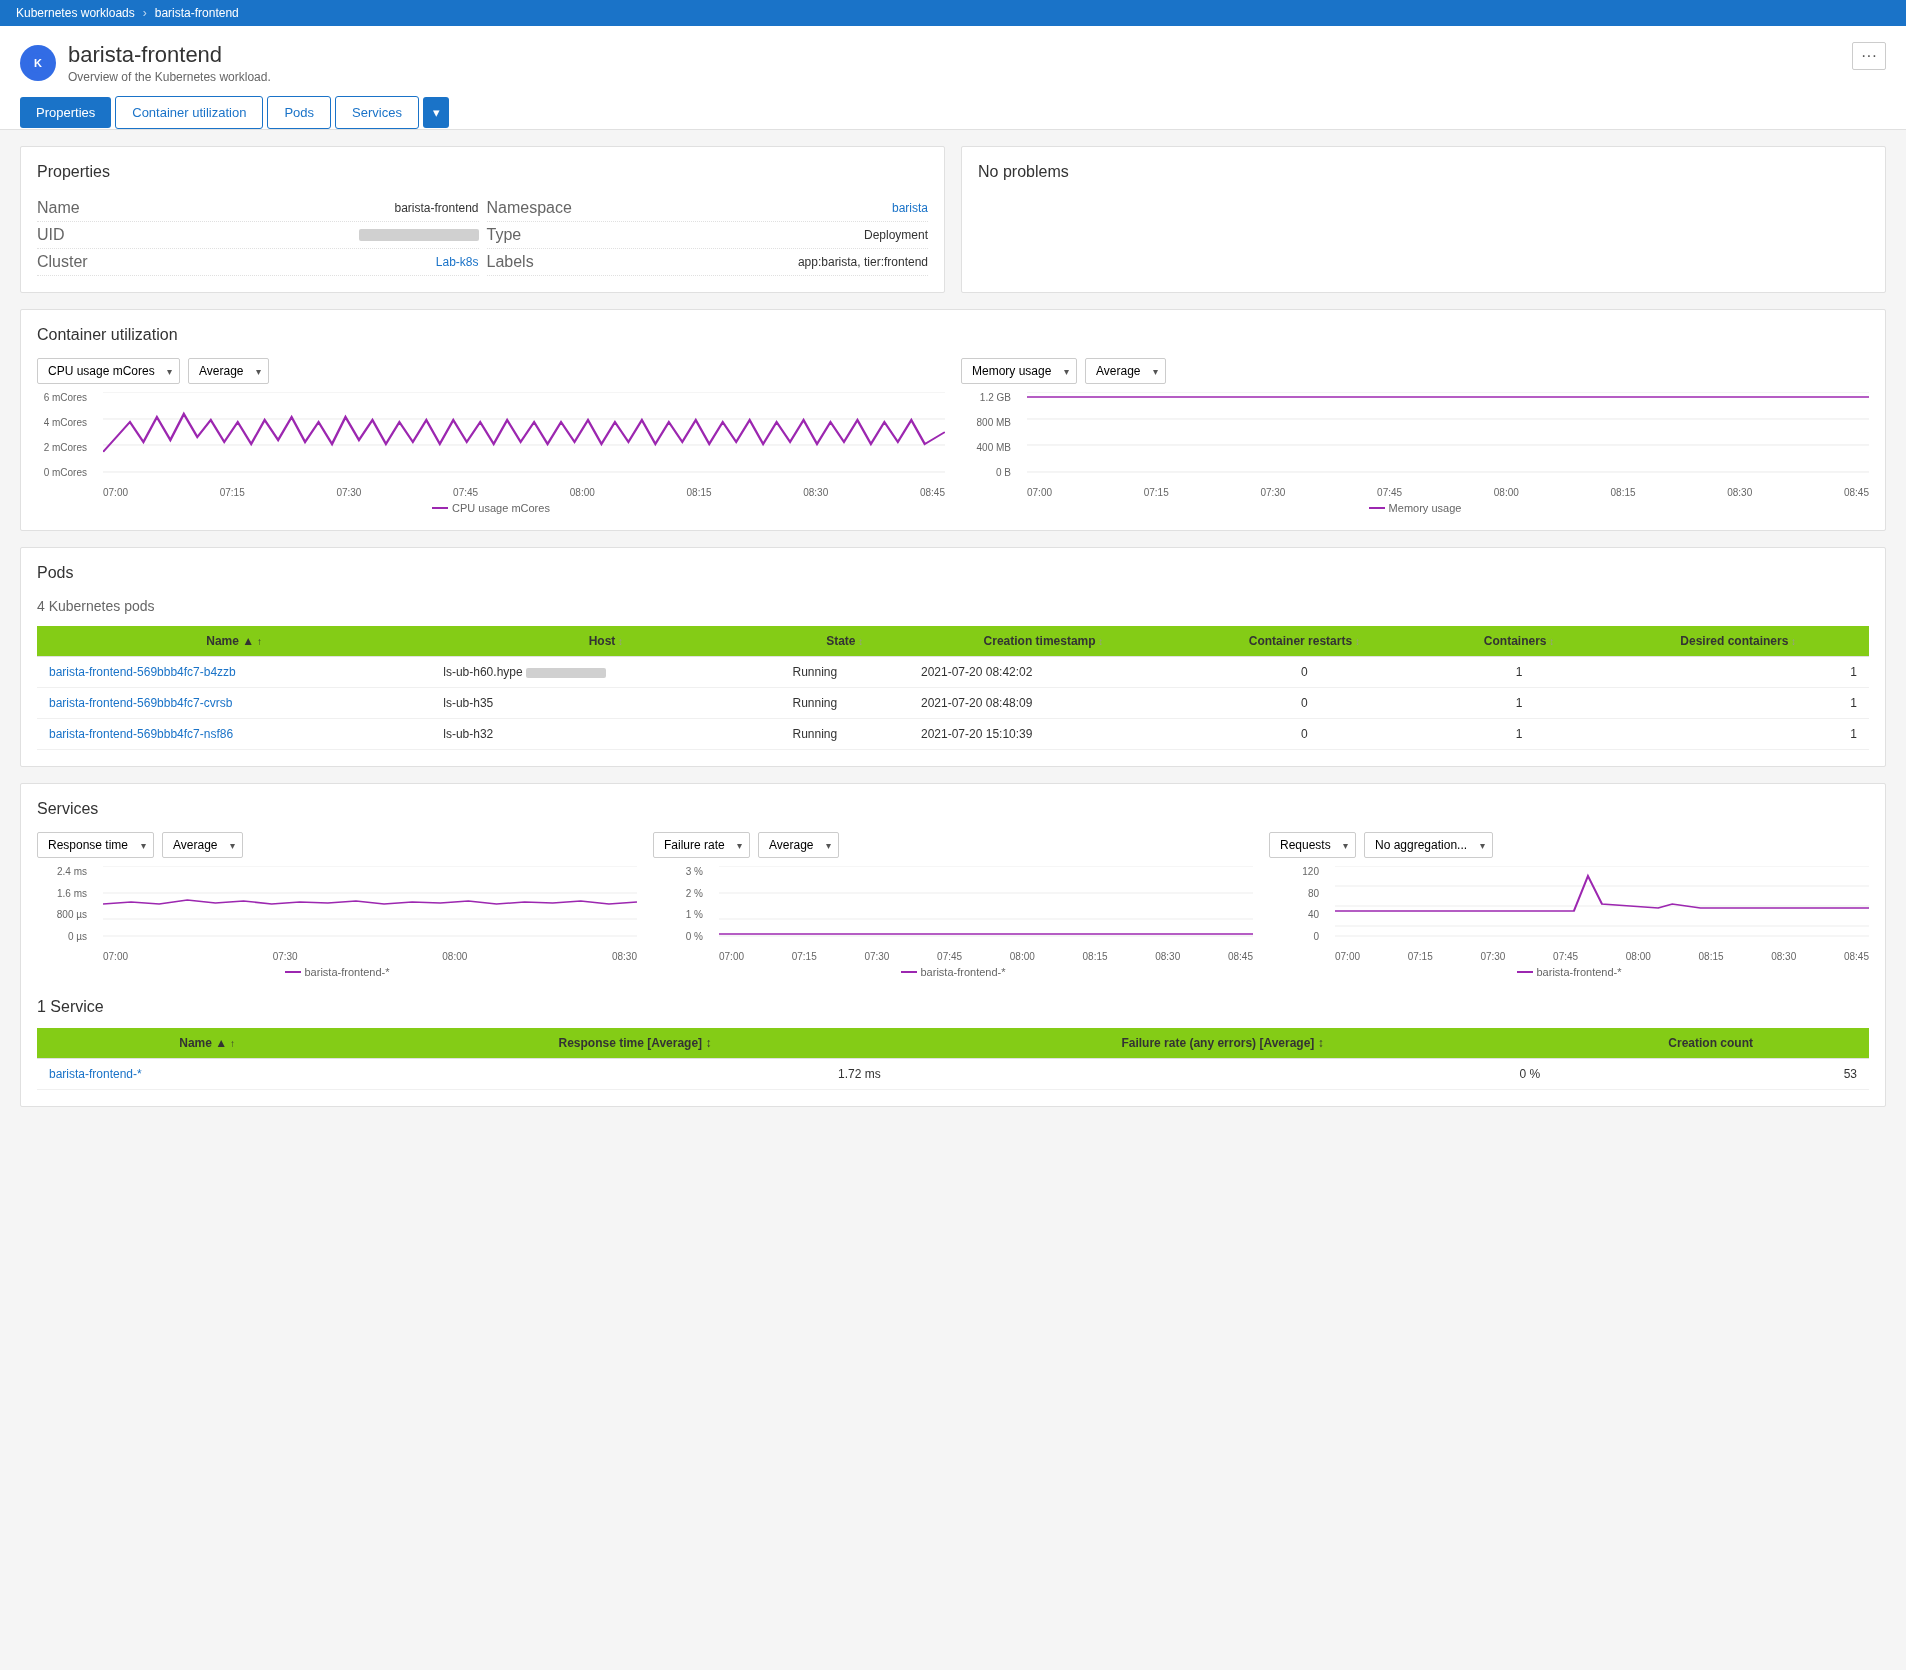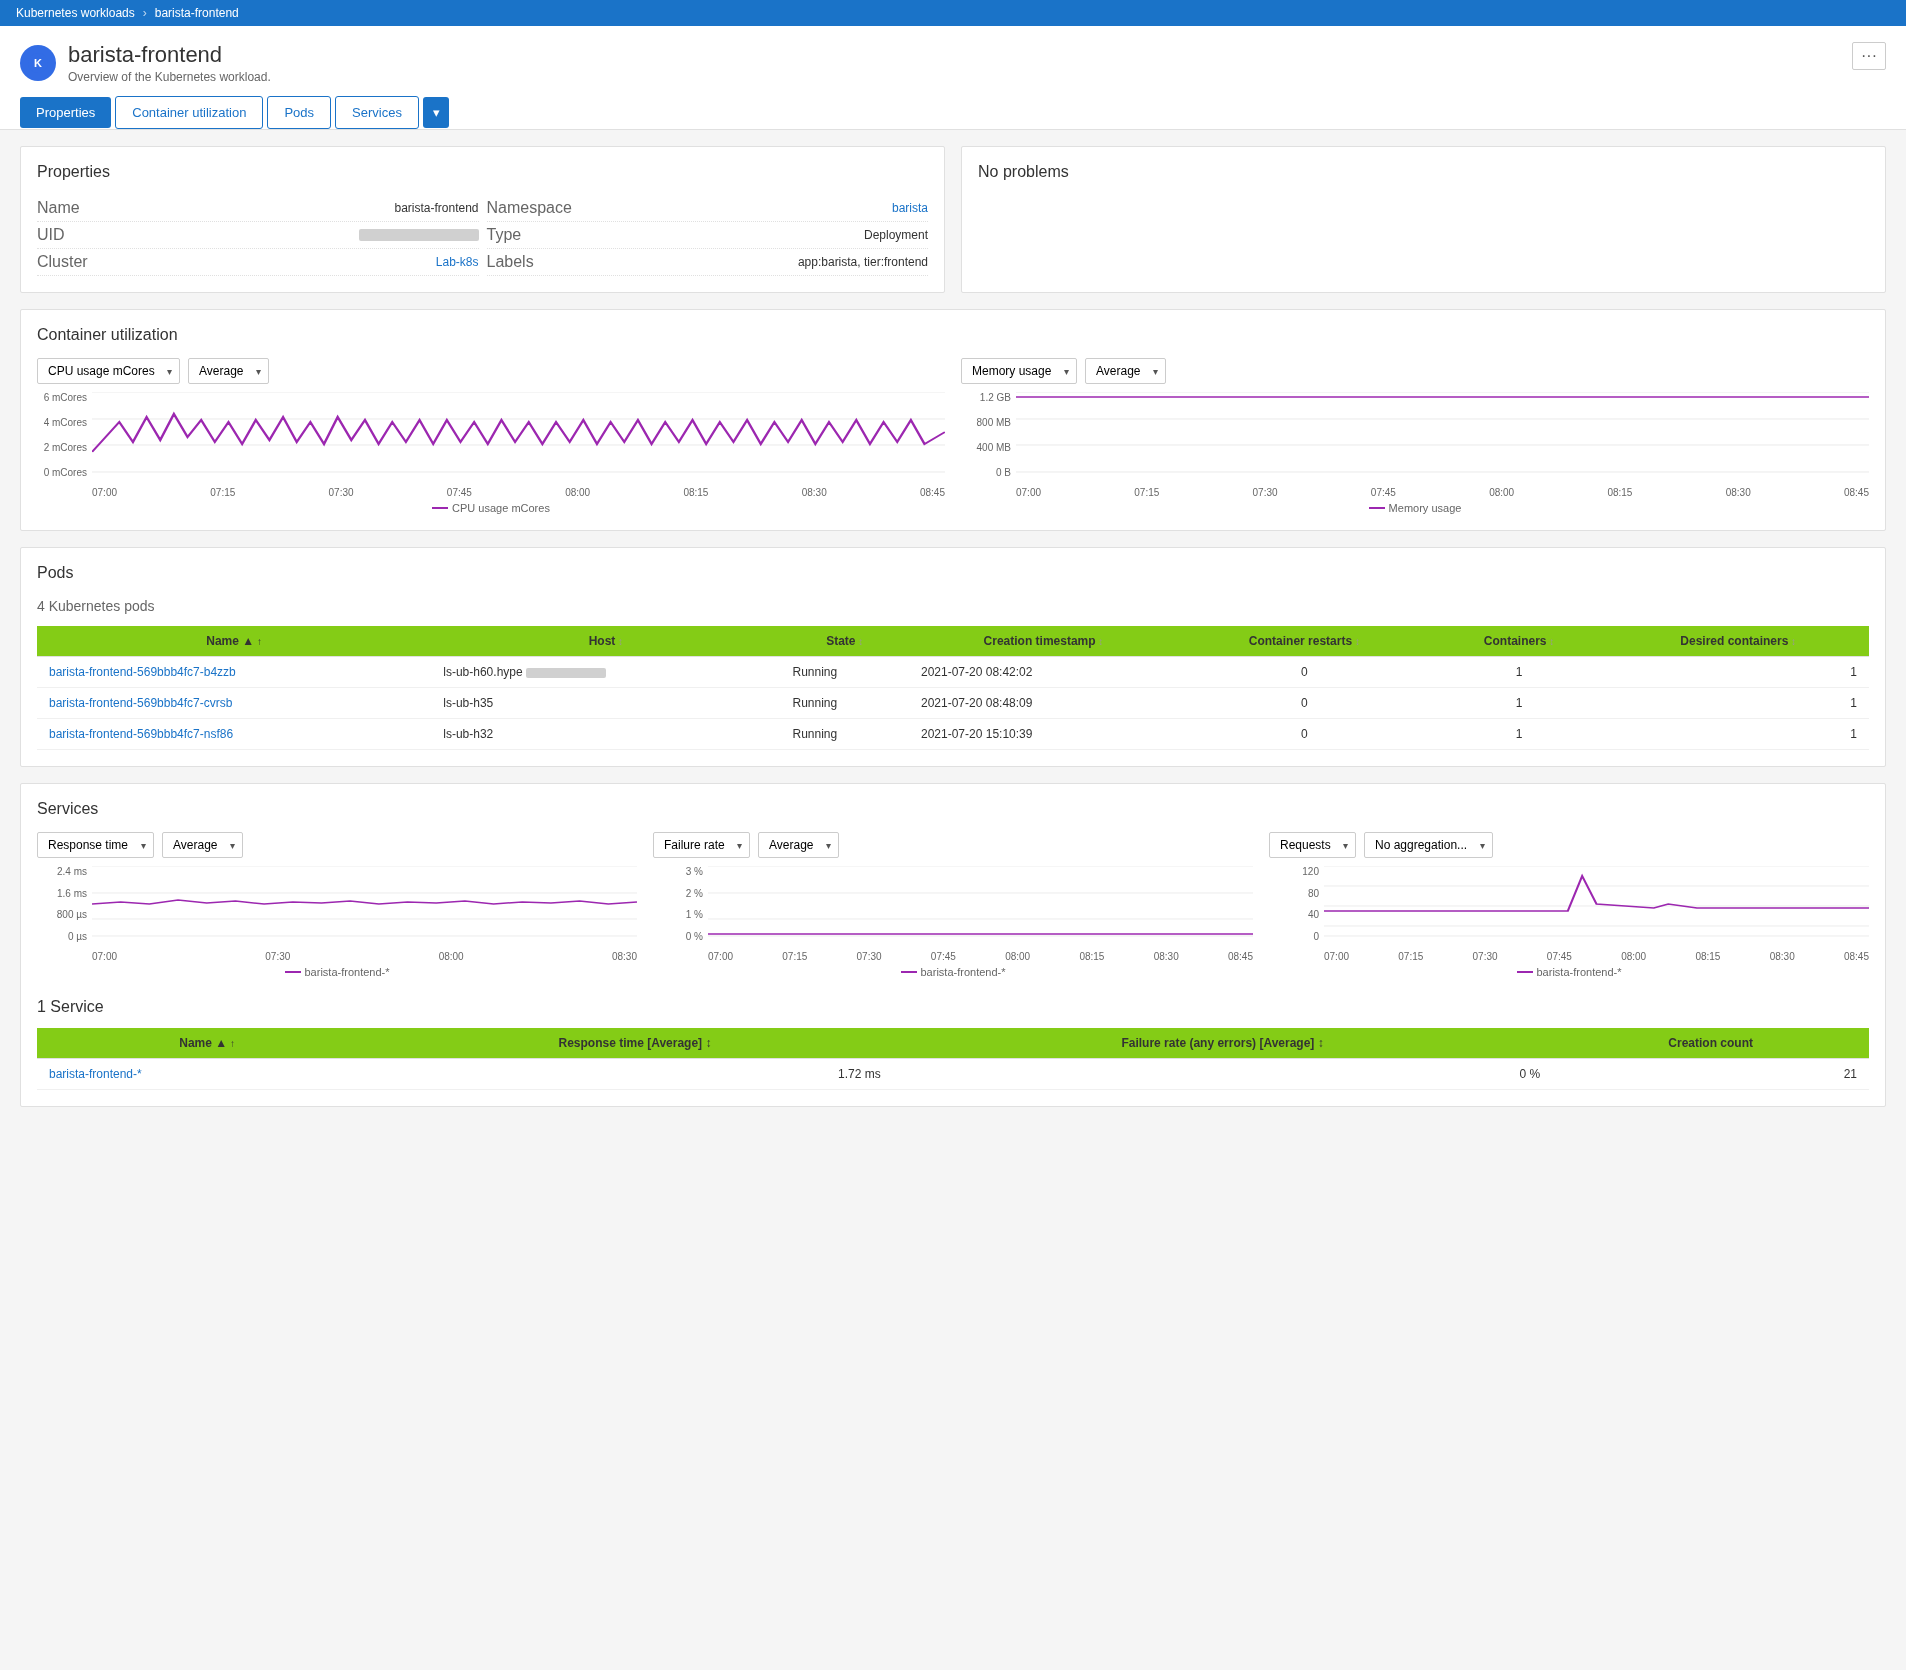--- a/index.html
+++ b/index.html
@@ -50,21 +50,21 @@
     .no-problems-title { font-size: 16px; font-weight: 400; color: #333; }
 
     
     .charts-row { display: grid; grid-template-columns: 1fr 1fr; gap: 16px; margin-top: 12px; }
     .chart-container { position: relative; }
     .chart-controls { display: flex; gap: 8px; margin-bottom: 8px; }
     .chart-legend { text-align: center; font-size: 11px; color: #666; margin-top: 4px; display: flex; align-items: center; justify-content: center; gap: 4px; }
     .legend-line { width: 16px; height: 2px; background: #9c27b0; display: inline-block; }
     
     
-    .chart-with-axis { display: flex; gap: 5px; justify-content: center; }
+    .chart-with-axis { display: flex; gap: 16px; justify-content: center; }
     .y-axis { display: flex; flex-direction: column; justify-content: space-between; align-items: flex-end; font-size: 10px; color: #666; padding-bottom: 20px; min-width: 50px; }
     .chart-svg-wrap { flex: 1; }
 
     
     .pods-title { font-size: 16px; font-weight: 400; margin-bottom: 4px; }
     .pods-subtitle { font-size: 14px; color: #666; margin-bottom: 12px; }
     
     table { width: 100%; border-collapse: collapse; }
     thead th { font-size: 12px; font-weight: 600; color: #333; padding: 8px 12px; border-bottom: 1px solid #e0e0e0; text-align: center; background: #84cc16; }
     thead th.sortable::after { content: ' ↕'; color: #999; font-size: 10px; }
@@ -469,20 +469,20 @@
             <th>Response time [Average] ↕</th>
             <th>Failure rate (any errors) [Average] ↕</th>
             <th>Creation count</th>
           </tr>
         </thead>
         <tbody>
           <tr>
             <td class="link">barista-frontend-*</td>
             <td style="text-align:right;">1.72 ms</td>
             <td style="text-align:right;">0 %</td>
-            <td style="text-align:right;">21</td>
+            <td style="text-align:right;">53</td>
           </tr>
         </tbody>
       </table>
     </div>
   </div>
 
 </div>
 
 </body></html>

